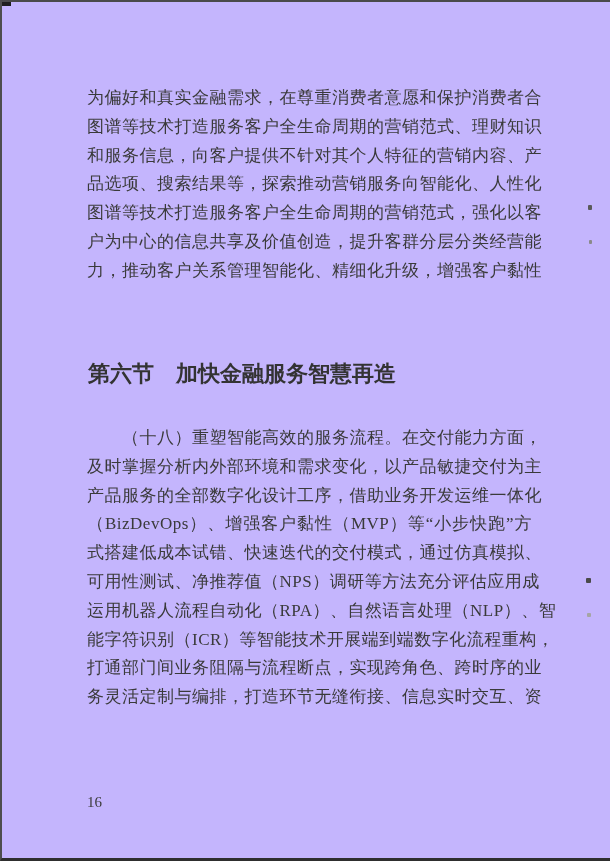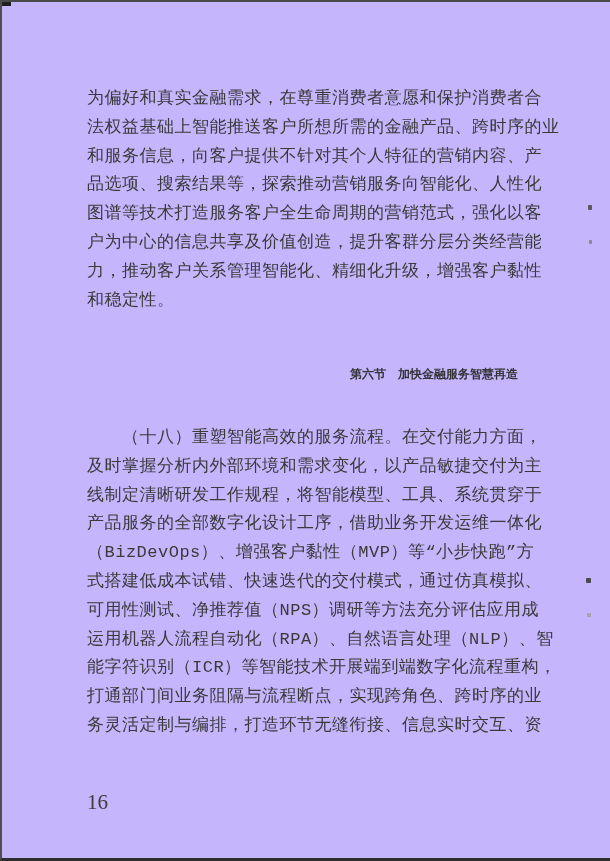--- a/index.html
+++ b/index.html
@@ -27,83 +27,81 @@
   .speck-4 { left: 585px; top: 611px; width: 4px; height: 4px; background: #a5a5a5; }
 
   .para {
     position: absolute;
     left: 85px;
     width: 445px;
     font-size: 17px;
     line-height: 28.8px;
   }
   .para-1 { top: 82px; }
-  .para-2 { top: 422px; font-family: Liberation Mono, monospace; }
+  .para-2 { top: 422px; }
   .ln {
     height: 28.8px;
     text-align: justify;
     text-align-last: justify;
     white-space: nowrap;
     letter-spacing: 0.5px;
   }
   .ln-last {
     text-align-last: left;
   }
   .ln-indent {
     text-indent: 35px;
   }
   .section-heading {
     position: absolute;
-    left: 71px;
+    left: 86px;
     top: 358px;
     width: 445px;
     height: 28.8px;
     line-height: 28.8px;
-    font-size: 12px;
+    font-size: 22px;
     font-weight: bold;
-    text-align: right;
+    text-align: left;
     color: #333333;
   }
   .page-number {
     position: absolute;
     left: 85px;
     top: 790px;
-    font-size: 21px;
+    font-size: 15px;
     line-height: 20px;
     color: #3c3c3c;
   }
 </style>
 </head>
 <body>
 
 <div class="page">
 
   <div class="corner-mark"></div>
   <div class="speck speck-1"></div>
   <div class="speck speck-2"></div>
   <div class="speck speck-3"></div>
   <div class="speck speck-4"></div>
 
   <div class="para para-1">
     <div class="ln">为偏好和真实金融需求，在尊重消费者意愿和保护消费者合</div>
-    <div class="ln">法权益基础上智能推送客户所想所需的金融产品、跨时序的业</div>
+    <div class="ln">图谱等技术打造服务客户全生命周期的营销范式、理财知识</div>
     <div class="ln">和服务信息，向客户提供不针对其个人特征的营销内容、产</div>
     <div class="ln">品选项、搜索结果等，探索推动营销服务向智能化、人性化</div>
     <div class="ln">图谱等技术打造服务客户全生命周期的营销范式，强化以客</div>
     <div class="ln">户为中心的信息共享及价值创造，提升客群分层分类经营能</div>
     <div class="ln">力，推动客户关系管理智能化、精细化升级，增强客户黏性</div>
-    <div class="ln ln-last">和稳定性。</div>
   </div>
 
   <div class="section-heading">第六节　加快金融服务智慧再造</div>
 
   <div class="para para-2">
     <div class="ln ln-indent">（十八）重塑智能高效的服务流程。在交付能力方面，</div>
     <div class="ln">及时掌握分析内外部环境和需求变化，以产品敏捷交付为主</div>
-    <div class="ln">线制定清晰研发工作规程，将智能模型、工具、系统贯穿于</div>
     <div class="ln">产品服务的全部数字化设计工序，借助业务开发运维一体化</div>
     <div class="ln">（BizDevOps）、增强客户黏性（MVP）等“小步快跑”方</div>
     <div class="ln">式搭建低成本试错、快速迭代的交付模式，通过仿真模拟、</div>
     <div class="ln">可用性测试、净推荐值（NPS）调研等方法充分评估应用成</div>
     <div class="ln">运用机器人流程自动化（RPA）、自然语言处理（NLP）、智</div>
     <div class="ln">能字符识别（ICR）等智能技术开展端到端数字化流程重构，</div>
     <div class="ln">打通部门间业务阻隔与流程断点，实现跨角色、跨时序的业</div>
     <div class="ln">务灵活定制与编排，打造环节无缝衔接、信息实时交互、资</div>
   </div>
 

